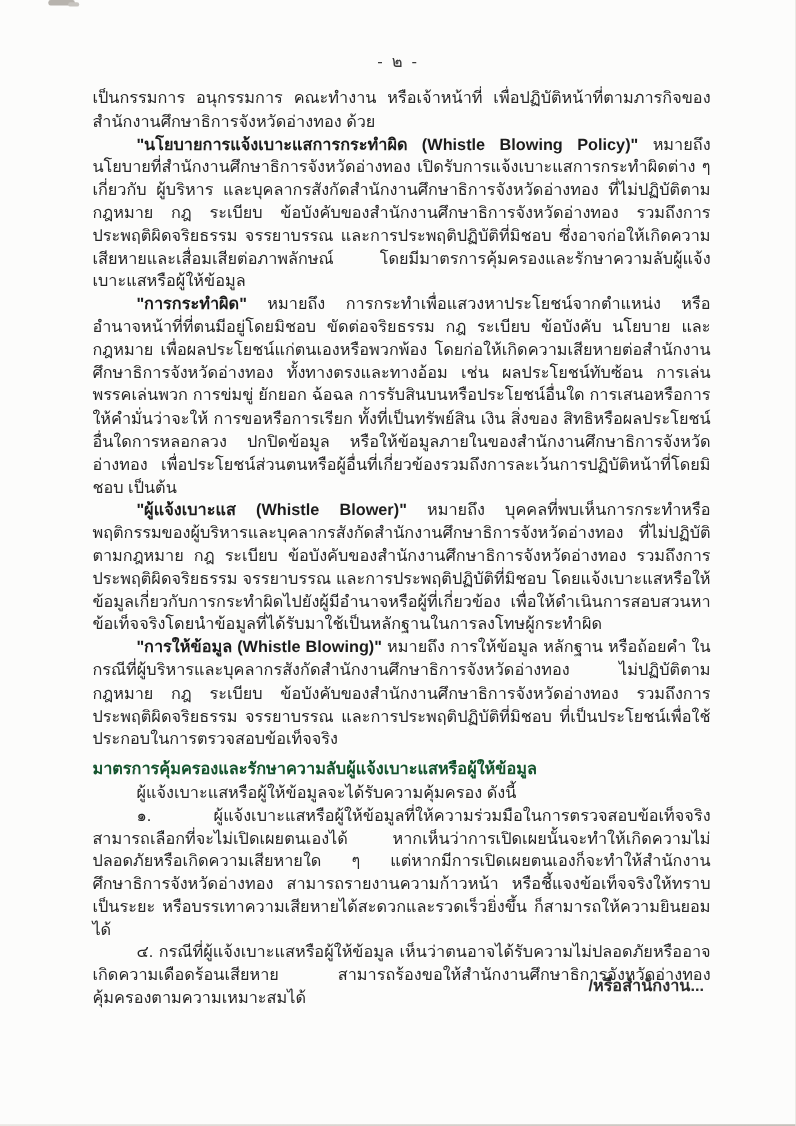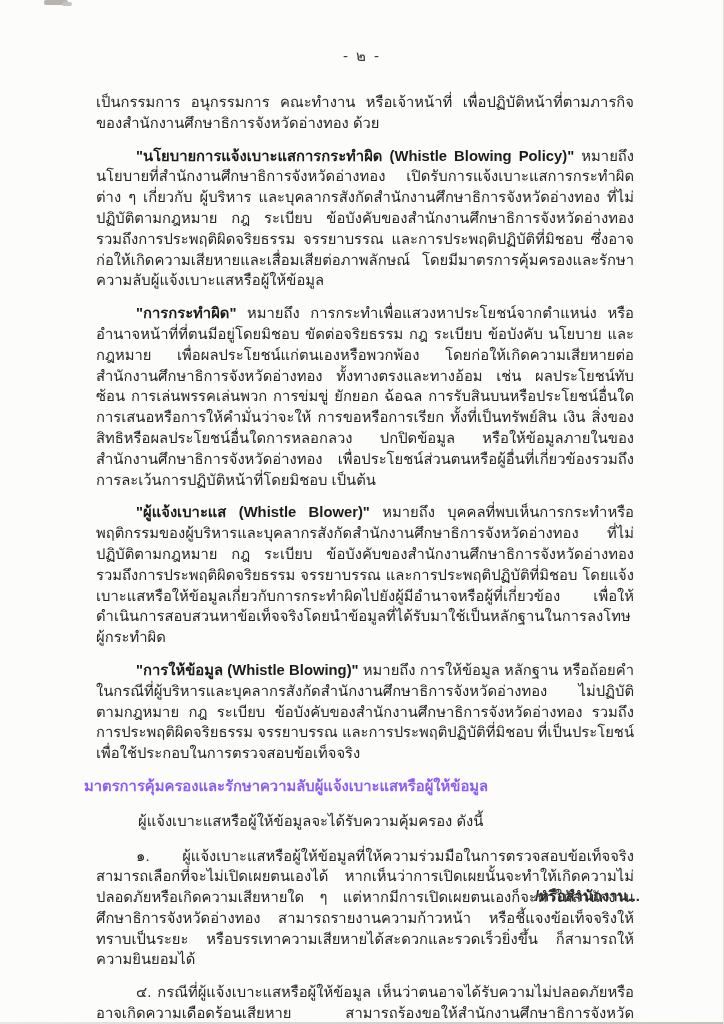--- a/index.html
+++ b/index.html
@@ -26,30 +26,30 @@
   .content {
     position: absolute;
     top: 80px;
     left: 84px;
     width: 562px;
     font-size: 14.8px;
     line-height: 20.8px;
     text-align: justify;
     color: #262626;
   }
-  .para { margin: 12px; text-indent: 40px; }
+  .para { margin: 0; text-indent: 40px; }
   .para.no-indent { text-indent: 0; }
   .para b { font-weight: 700; color: #1c1c1c; }
   .section-heading {
     margin: 7px 0 0 0;
     font-weight: 700;
     text-indent: 0;
-    color: #8b5cf6;
+    color: #14532d;
   }
-  .lead-line { margin: 14px; text-indent: 40px; }
+  .lead-line { margin: 0; text-indent: 40px; }
   .footer-note {
     position: absolute;
     top: 884px;
     right: 84px;
     font-size: 14.8px;
     color: #2e2e2e;
     font-weight: bold;
   }
   
   .smudge-top {

